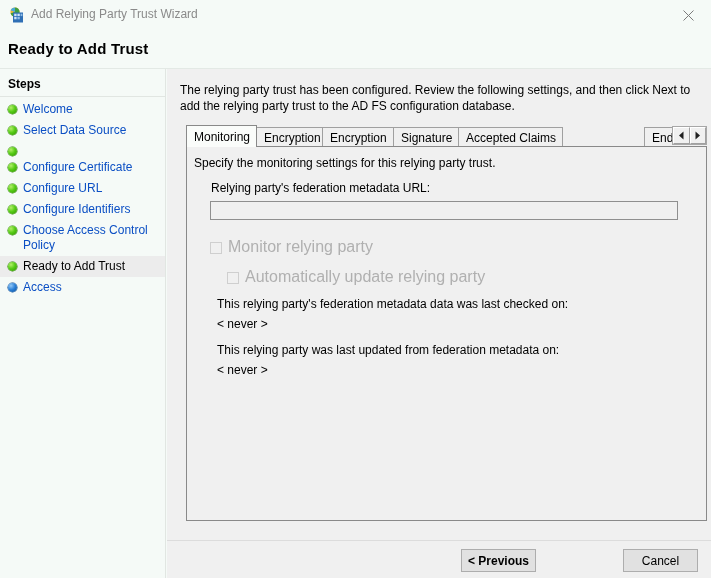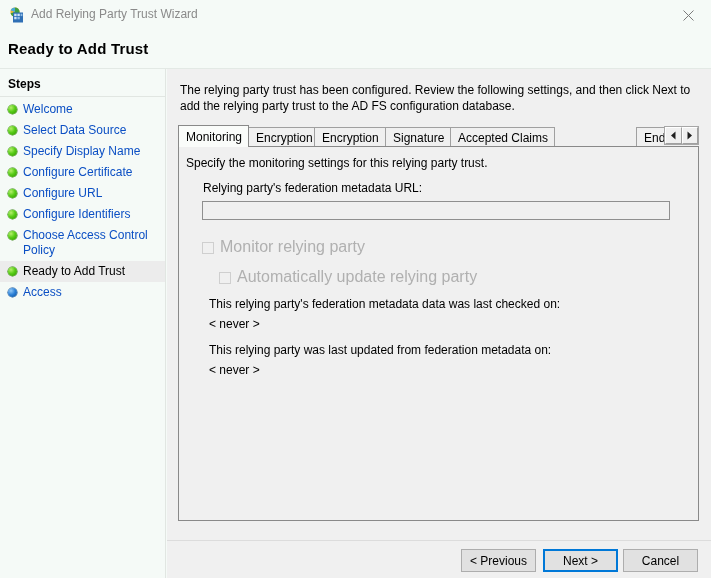--- a/index.html
+++ b/index.html
@@ -132,21 +132,21 @@
     left: 13px; top: 13px;
     width: 516px;
     font-size: 12px;
     line-height: 16px;
     color: #000;
   }
 
   
   #tabctl {
     position: absolute;
-    left: 11px; top: 56px;
+    left: 19px; top: 56px;
     width: 521px; height: 396px;
   }
   #tabstrip {
     position: absolute;
     left: 0; top: 0;
     width: 521px; height: 22px;
     overflow: hidden;
   }
   .tab {
     position: absolute;
@@ -284,21 +284,21 @@
     font-family: "Liberation Sans", sans-serif;
     font-size: 12px;
     color: #000;
     cursor: pointer;
     padding: 0;
   }
   .btn.default {
     border: 2px solid #0078d7;
     background: #e1e1e1;
   }
-  #btn-previous { left: 294px; width: 75px; }
+  #btn-previous { left: 294px; width: 75px; font-weight: bold; }
   #btn-next     { left: 376px; width: 75px; }
   #btn-cancel   { left: 456px; width: 75px; }
 </style>
 </head>
 <body>
 
 <div id="titlebar">
   <div id="app-icon">
     <svg width="16" height="16" viewBox="0 0 16 16">
       <circle cx="7" cy="5" r="4.6" fill="#f2b632"></circle>
@@ -331,21 +331,20 @@
       <div class="step done">
         <span class="bullet"></span>
         <span class="label">Welcome</span>
       </div>
       <div class="step done">
         <span class="bullet"></span>
         <span class="label">Select Data Source</span>
       </div>
       <div class="step done">
         <span class="bullet"></span>
-        <span class="label">Specify Display Name</span>
       </div>
       <div class="step done">
         <span class="bullet"></span>
         <span class="label">Configure Certificate</span>
       </div>
       <div class="step done">
         <span class="bullet"></span>
         <span class="label">Configure URL</span>
       </div>
       <div class="step done">
@@ -413,15 +412,14 @@
 
       <div id="meta2-label" class="meta-line">This relying party was last updated from federation metadata on:</div>
       <div id="meta2-value" class="meta-line">&lt; never &gt;</div>
     </div>
   </div>
 </div>
 
 <div id="footer-rule"></div>
 <div id="footer">
   <button id="btn-previous" class="btn">&lt; Previous</button>
-  <button id="btn-next" class="btn default">Next &gt;</button>
   <button id="btn-cancel" class="btn">Cancel</button>
 </div>
 
 </body></html>

